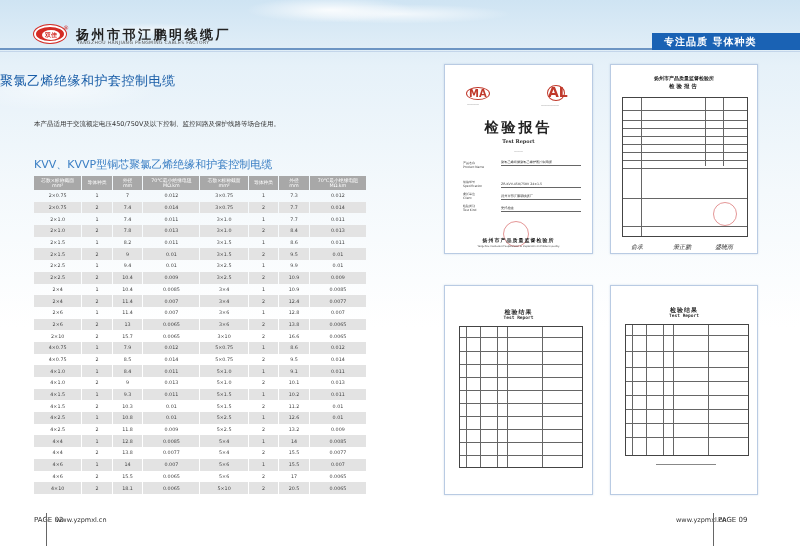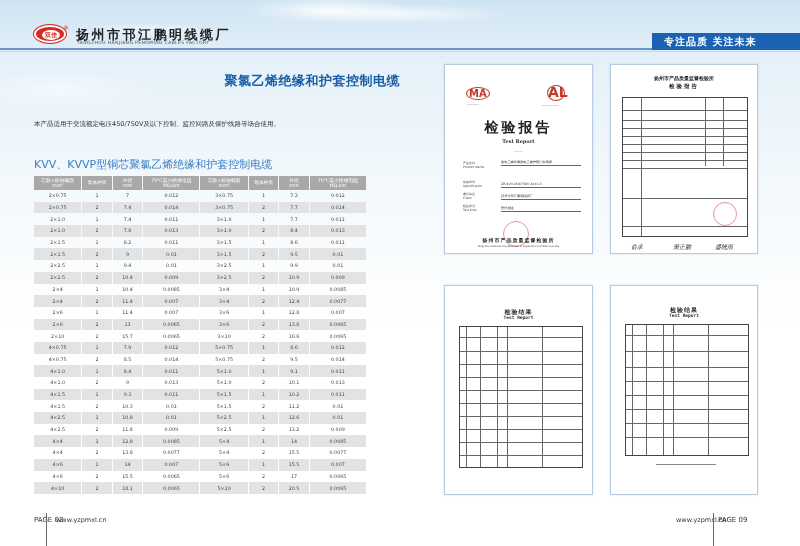--- a/index.html
+++ b/index.html
@@ -41,22 +41,22 @@
   }
   .company-en {
     position: absolute; left: 77px; top: 40px; font-size: 4.5px; color: #555; letter-spacing: 0.4px;
   }
   .slogan {
     position: absolute; left: 652px; top: 33px; width: 148px; height: 17px;
     background: #1a62b4; color: #fff; font-size: 10px; font-weight: bold;
     line-height: 17px; padding-left: 12px; letter-spacing: 1px;
   }
   .page-title {
-    position: absolute; left: 0; width: 400px; top: 72px; text-align: right;
-    font-size: 13px; font-weight: bold; color: #1a5ea8; letter-spacing: 0.5px;
+    position: absolute; left: 0; width: 400px; top: 72px; text-align: left;
+    font-size: 13px; font-weight: normal; color: #1a5ea8; letter-spacing: 0.5px;
   }
   .intro { position: absolute; left: 34px; top: 118px; font-size: 6.5px; color: #333; line-height: 12px; }
   .intro .std { font-size: 7.5px; }
   .subtitle { position: absolute; left: 34px; top: 157px; font-size: 11px; color: #3b7fc4; }
   table.spec {
     position: absolute; left: 33px; top: 176px; width: 334px;
     border-collapse: separate; border-spacing: 1px 0;
     font-size: 4.8px; color: #444;
   }
   table.spec th {
@@ -111,21 +111,21 @@
 <div class="sky"></div>
 <div class="header-line"></div>
 <div class="header-line2"></div>
 
 <div class="logo">
   <div class="logo-inner">双佳</div>
 </div>
 <span class="reg">®</span>
 <div class="company-cn">扬州市邗江鹏明线缆厂</div>
 <div class="company-en">YANGZHOU HANJIANG PENGMING CABLES FACTORY</div>
-<div class="slogan">专注品质  关注未来</div>
+<div class="slogan">专注品质  导体种类</div>
 
 <div class="page-title">聚氯乙烯绝缘和护套控制电缆</div>
 <div class="intro">
   <div>本产品适用于交流额定电压450/750V及以下控制、监控回路及保护线路等场合使用。</div>
 </div>
 <div class="subtitle">KVV、KVVP型铜芯聚氯乙烯绝缘和护套控制电缆</div>
 
 <table class="spec" id="spec-table">
   <thead>
       <tr id="spec-head">

